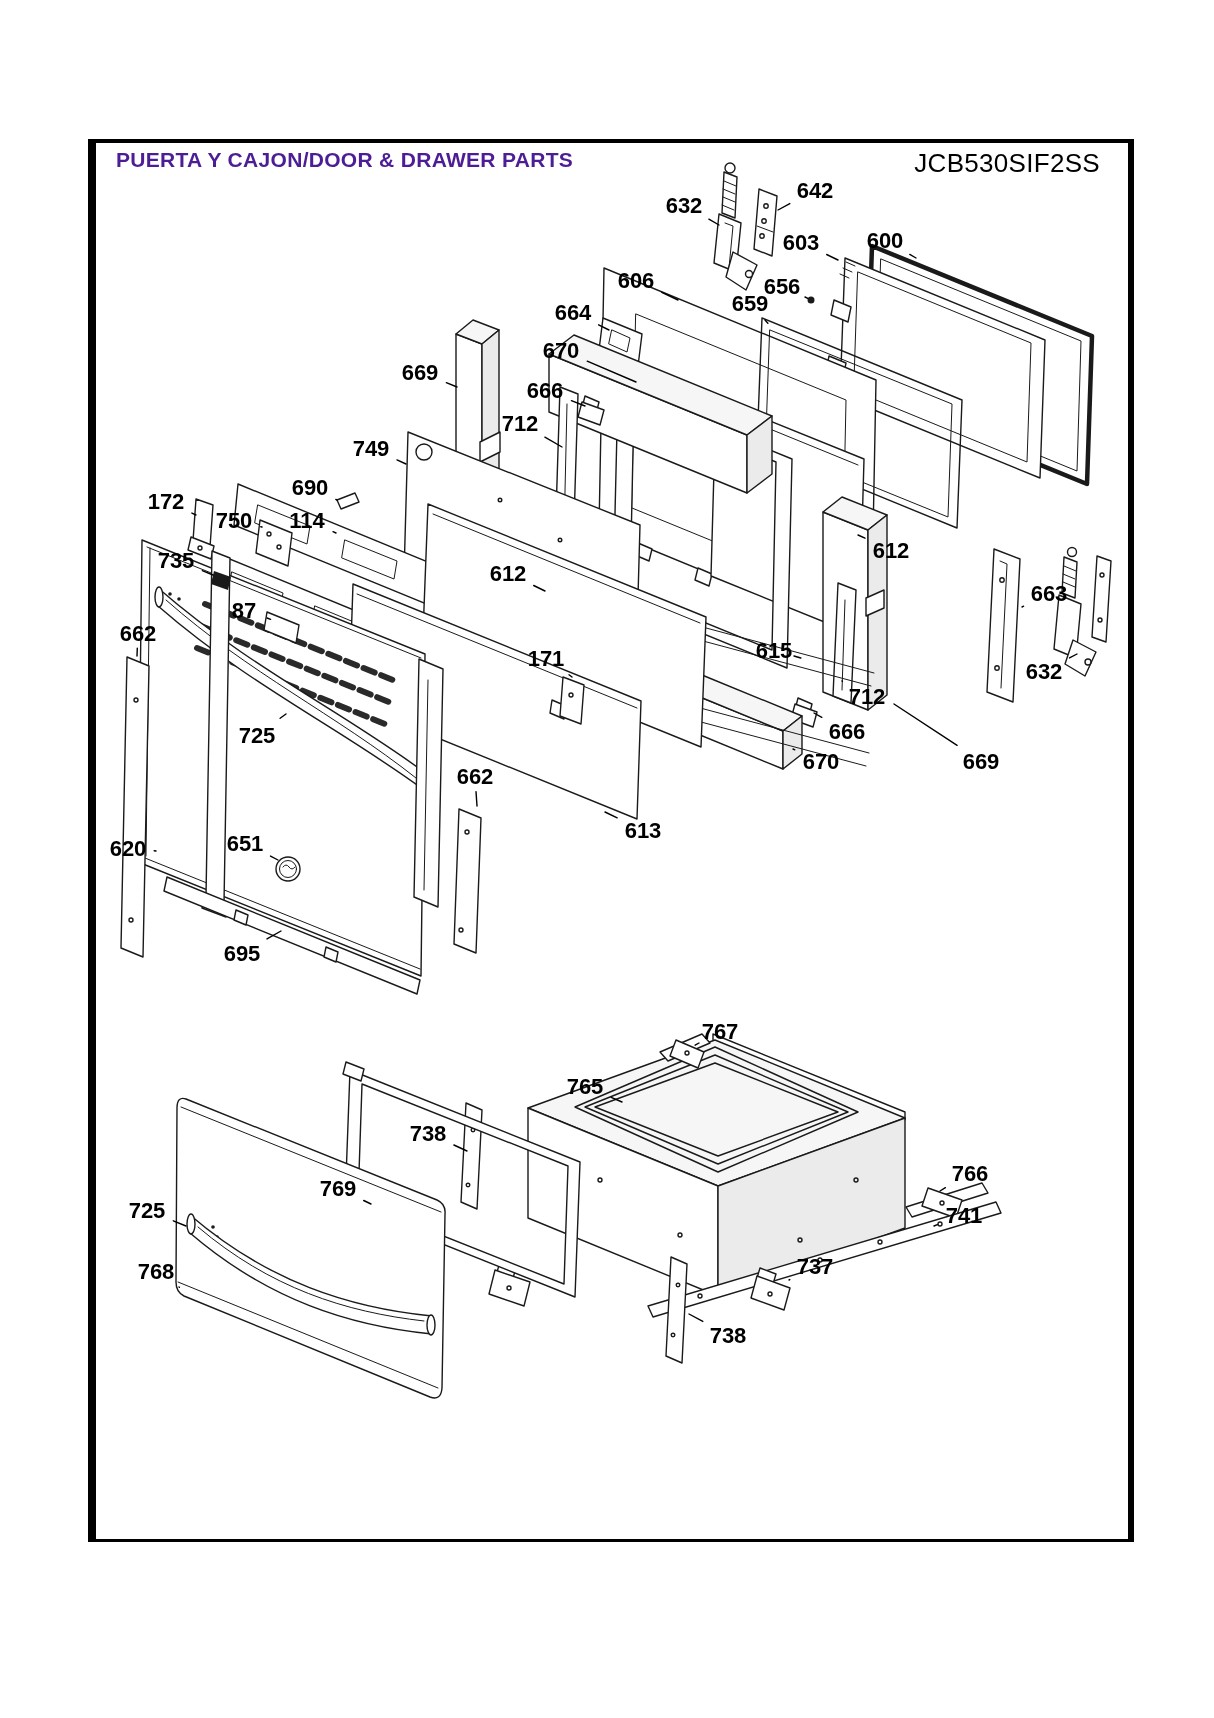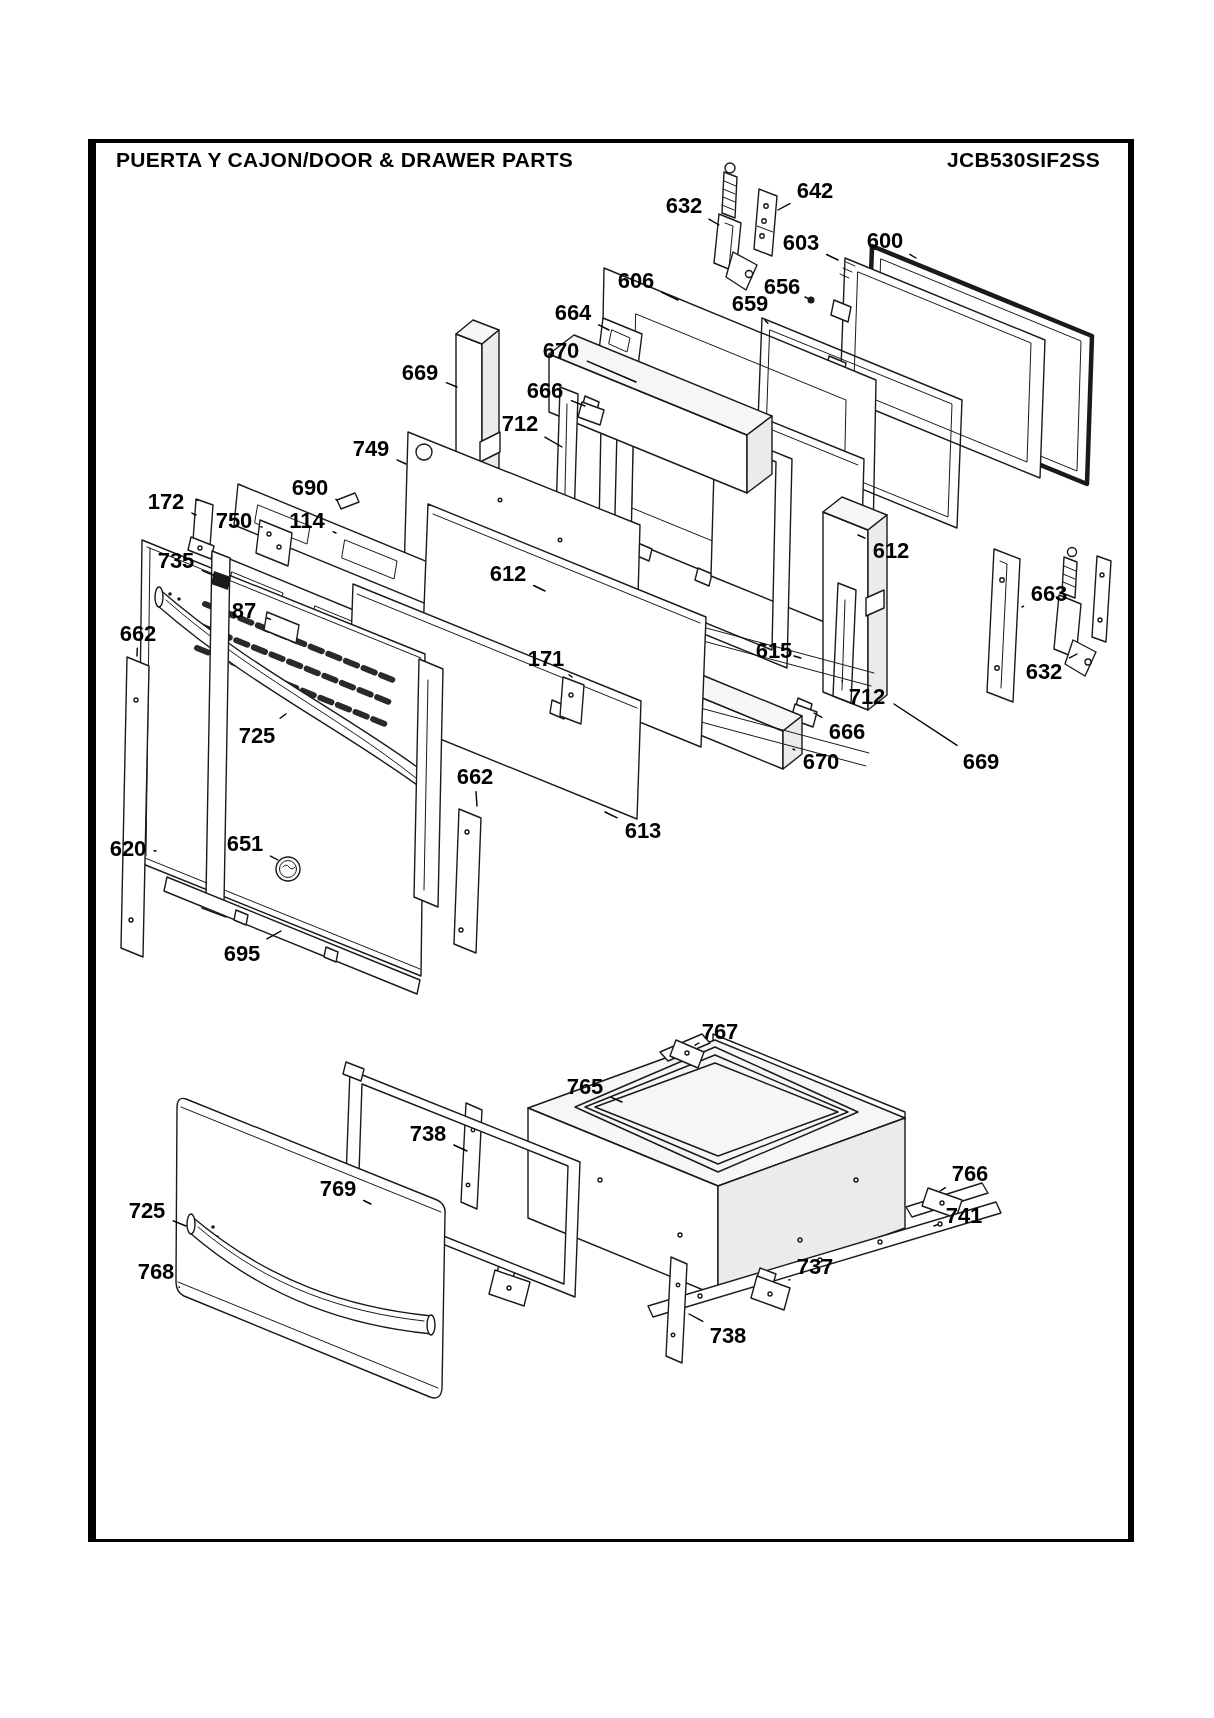--- a/index.html
+++ b/index.html
@@ -1,22 +1,22 @@
 <!DOCTYPE html>
 <html><head>
 <meta charset="utf-8">
 <style>
   html,body{margin:0;padding:0;background:#fff;}
   .page{position:relative;width:1214px;height:1718px;background:#fff;
         font-family:"Liberation Sans",sans-serif;overflow:hidden;}
   .frame{position:absolute;left:88px;top:139px;width:1046px;height:1403px;
          box-sizing:border-box;border:solid #000;border-width:4px 6px 3px 8px;}
   .hdr-title{position:absolute;left:116px;top:148px;font-size:21px;font-weight:bold;
-             color:#000000;letter-spacing:.3px;white-space:nowrap;}
-  .hdr-model{position:absolute;right:114px;top:148px;font-size:21px;font-weight:bold;
+             color:#4c1d95;letter-spacing:.3px;white-space:nowrap;}
+  .hdr-model{position:absolute;right:114px;top:148px;font-size:26px;font-weight:normal;
              color:#000;letter-spacing:.3px;white-space:nowrap;}
   #diagram-svg{position:absolute;left:0;top:0;}
   #diagram-svg path,#diagram-svg polygon,#diagram-svg line,#diagram-svg circle,#diagram-svg ellipse{
       stroke:#1a1a1a;fill:none;stroke-width:1.4;stroke-linejoin:round;stroke-linecap:round;}
   #diagram-svg .f{fill:#ffffff;}
   #diagram-svg .fg{fill:#f6f6f6;}
   #diagram-svg .fd{fill:#ebebeb;}
   #diagram-svg .thin{stroke-width:1;}
   #diagram-svg .thick{stroke-width:4.5;}
   #diagram-svg .dark{fill:#1a1a1a;stroke:none;}

